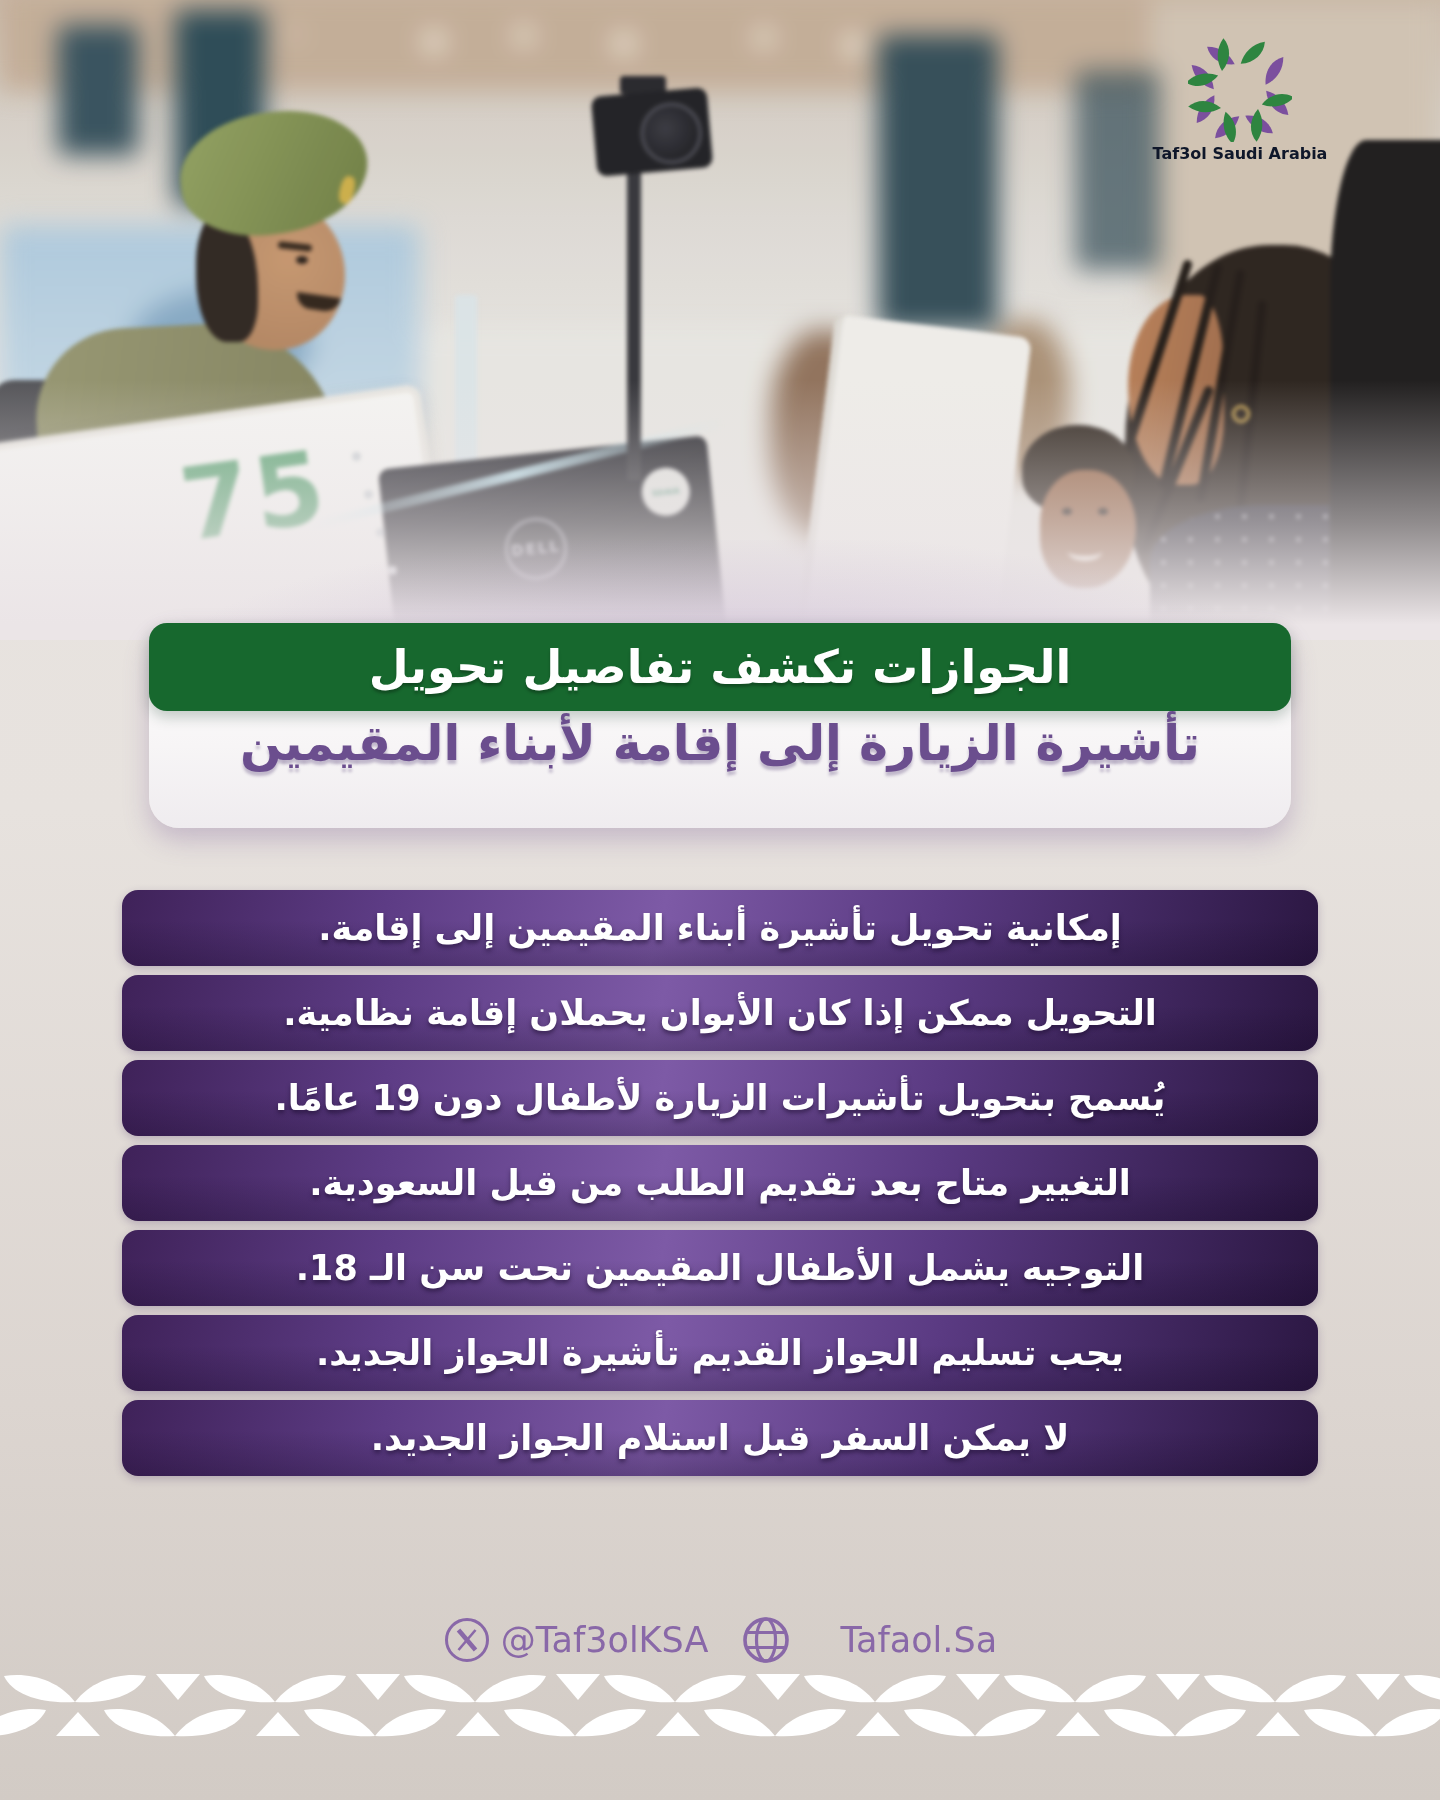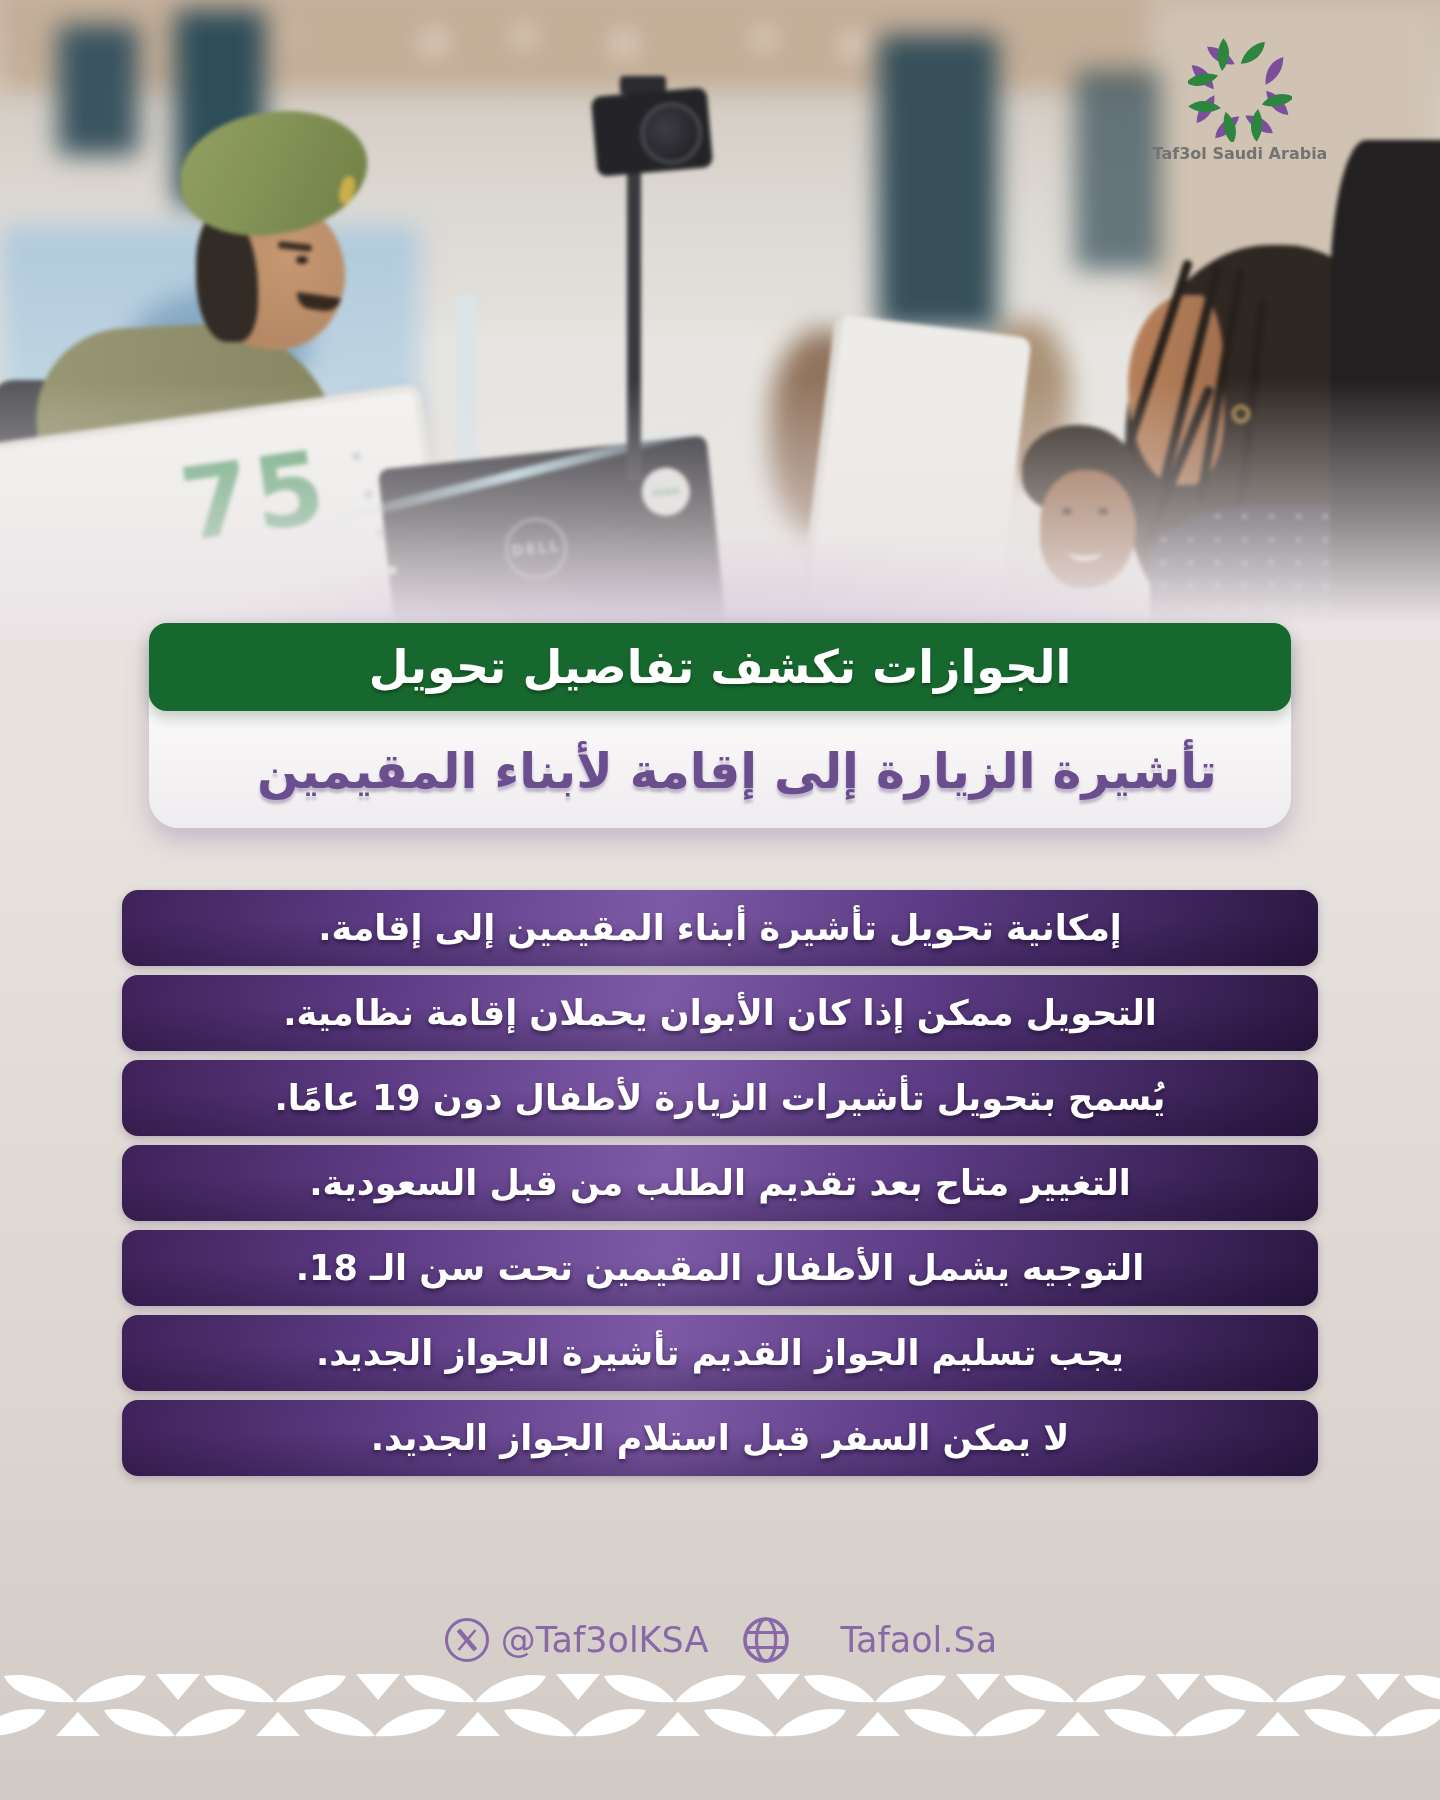--- a/index.html
+++ b/index.html
@@ -88,35 +88,35 @@
   .adult-dark{left:1330px;top:140px;width:120px;height:510px;background:#121010;border-radius:30% 0 0 0;}
 
   .photo-haze{position:absolute;inset:0;background:rgba(255,255,255,.07);}
   .photo-fade{position:absolute;left:0;top:380px;width:1440px;height:260px;
     background:linear-gradient(180deg,rgba(235,229,231,0) 0%,rgba(235,229,231,.55) 55%,rgba(235,229,231,1) 94%);}
 
   
   .logo{position:absolute;left:1095px;top:38px;width:290px;text-align:center;z-index:6;}
   .logo svg{display:block;margin:0 auto;}
   .logo-ar{display:block;font-size:31px;font-weight:700;color:#8e55ae;direction:rtl;margin-top:6px;}
-  .logo-en{display:block;font-size:16px;font-weight:700;color:#737373;margin-top:2px;}
+  .logo-en{display:block;font-size:16px;font-weight:700;color:#0f172a;margin-top:2px;}
 
   
   .tint{position:absolute;left:0;top:540px;width:1440px;height:330px;
     background:radial-gradient(55% 62% at 50% 42%,rgba(176,152,198,.38),rgba(176,152,198,0) 72%);}
   .headline-card{position:absolute;left:149px;top:623px;width:1142px;height:205px;border-radius:30px;
     background:linear-gradient(180deg,#ffffff 0%,#f7f5f6 60%,#efecef 100%);
     box-shadow:0 12px 26px rgba(120,90,150,.30);z-index:5;}
   .headline-banner{position:absolute;left:0;top:0;width:1142px;height:88px;border-radius:18px;
     background:#17682e;box-shadow:0 6px 14px rgba(25,60,40,.25);
     display:flex;align-items:center;justify-content:center;}
   .headline-banner span{color:#ffffff;font-size:46px;font-weight:700;direction:rtl;
     text-shadow:0 3px 3px rgba(0,0,0,.28);}
-  .headline-sub{position:absolute;left:17px;top:92px;width:1142px;height:113px;
-    display:flex;align-items:center;justify-content:center;}
+  .headline-sub{position:absolute;left:0;top:92px;width:1142px;height:113px;
+    display:flex;align-items:flex-start;justify-content:center;}
   .headline-sub span{color:#6b4e8e;font-size:49px;font-weight:700;direction:rtl;
     text-shadow:0 4px 3px rgba(70,45,105,.30);}
 
   
   .point-bar{position:absolute;left:122px;width:1196px;height:76px;border-radius:16px;
     background-image:linear-gradient(180deg,rgba(0,0,0,0) 40%,rgba(18,5,34,.28) 100%),
       linear-gradient(103deg,#3f2259 0%,#5d3c85 22%,#7d5aa6 45%,#5a3a82 68%,#2b1742 100%);
     display:flex;align-items:center;justify-content:center;box-shadow:0 3px 8px rgba(60,35,90,.25);z-index:4;}
   .point-bar span{color:#ffffff;font-size:35px;font-weight:700;direction:rtl;
     text-shadow:0 3px 4px rgba(20,8,35,.5);}

